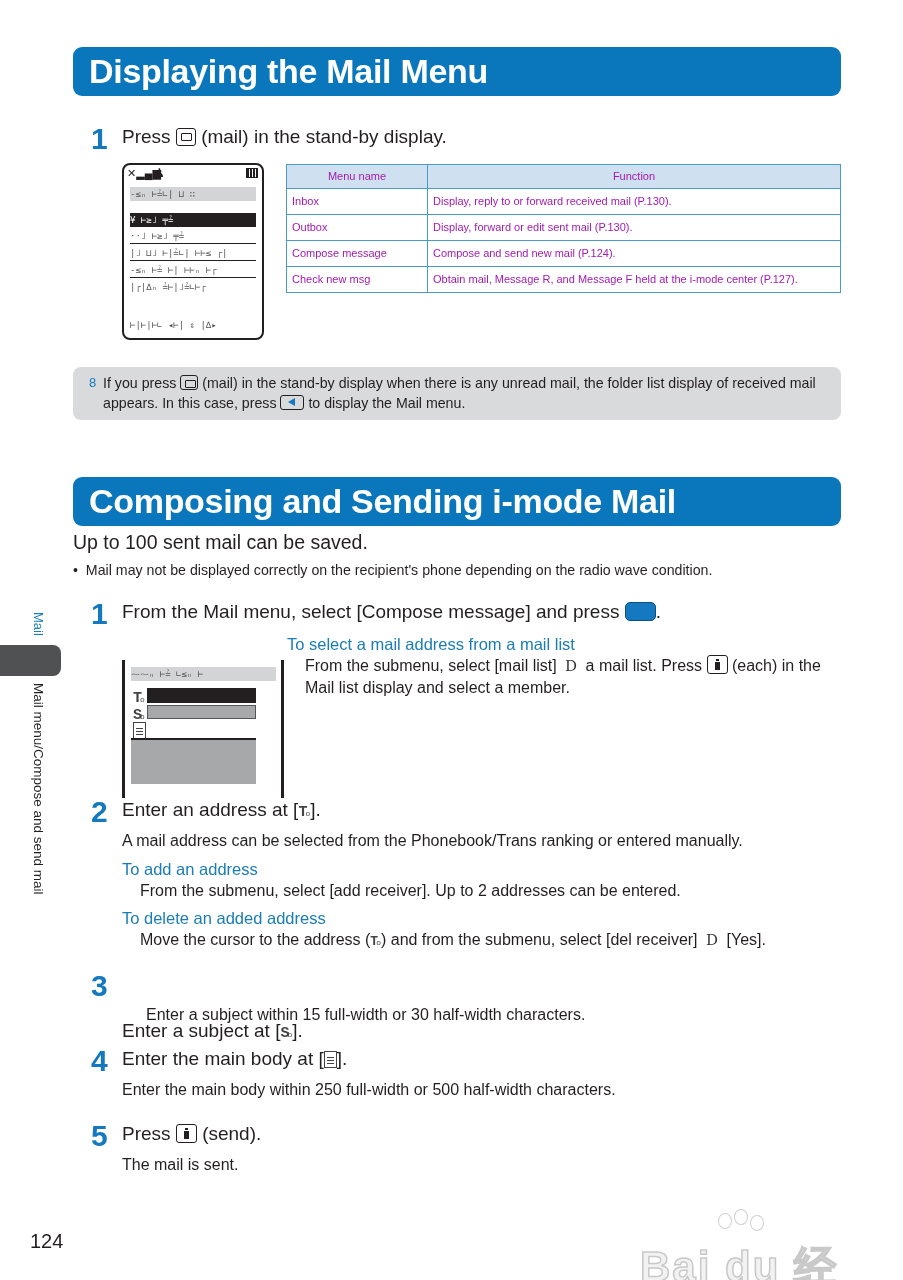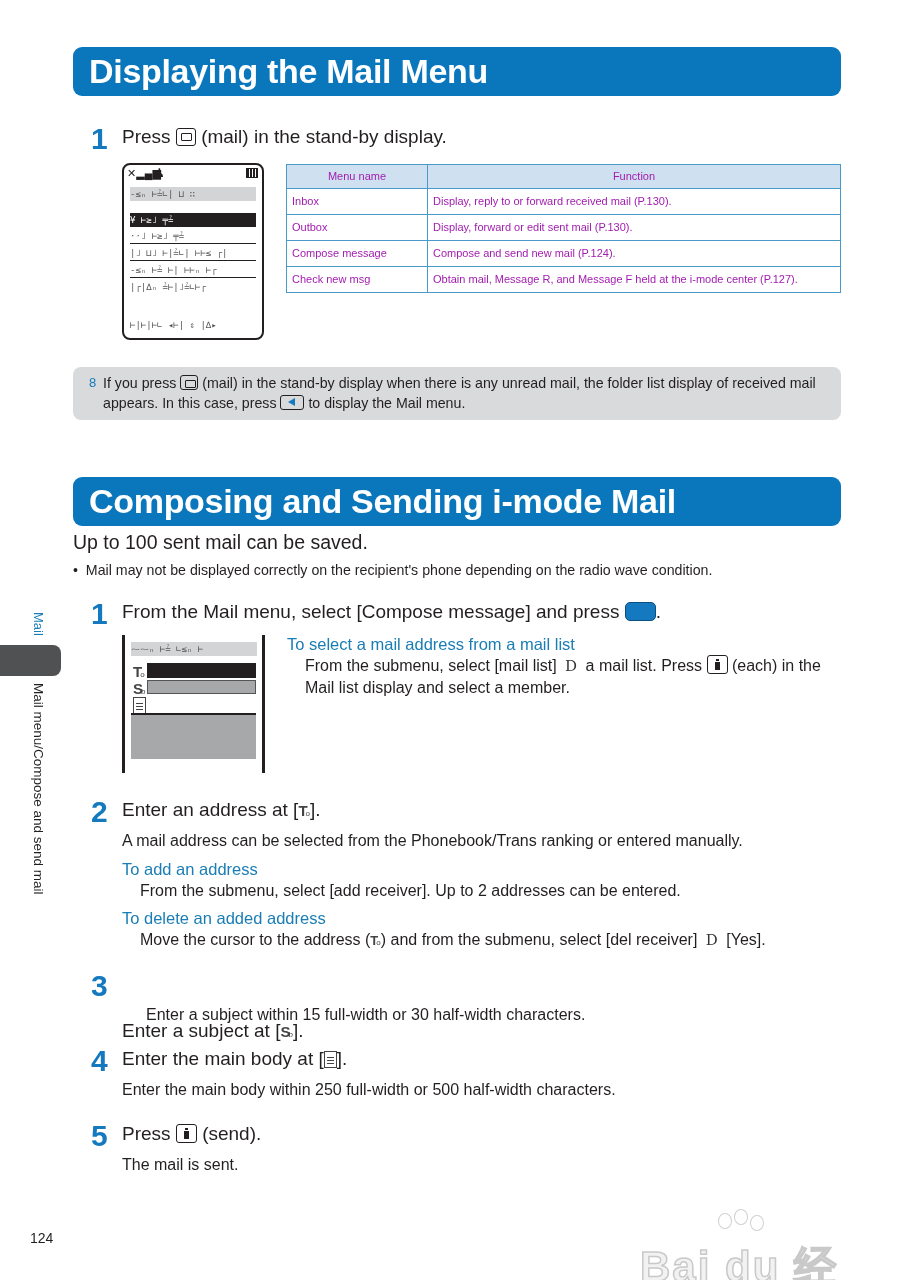--- a/index.html
+++ b/index.html
@@ -46,21 +46,21 @@
     content:""; position:absolute; left:7px; top:2px; width:0; height:0;
     border-top: 4.5px solid transparent; border-bottom: 4.5px solid transparent;
     border-right: 7px solid #1479be;
   }
   .key-blue {
     display:inline-block; width: 31px; height: 19px; background:#1479be;
     border: 1.5px solid #0b4f80; border-radius: 5px; vertical-align: -3px; box-sizing:border-box;
   }
   .arrow-d { font-family: "DejaVu Serif", serif; font-size: 15px; color:#333; margin: 0 4px; }
   .to-icon, .sb-icon {
-    display:inline-block; font-weight:bold; font-family:Liberation Sans, sans-serif;
+    display:inline-block; font-weight:bold; font-family:Liberation Mono, monospace;
     font-size: 15px; color:#444; letter-spacing:-2px;
   }
   .to-icon small, .sb-icon small { font-size: 8px; font-weight: normal; letter-spacing:0; }
   .doc-icon {
     display:inline-block; width: 13px; height: 17px; border:1.4px solid #444;
     box-sizing:border-box; vertical-align:-3px; position:relative; background:
       linear-gradient(#444,#444) 2px 5px/7px 1px no-repeat,
       linear-gradient(#444,#444) 2px 8px/7px 1px no-repeat,
       linear-gradient(#444,#444) 2px 11px/7px 1px no-repeat;
   }
@@ -80,29 +80,29 @@
     background: #d9dadb; border-radius: 8px; box-sizing: border-box;
     padding: 6px 12px 0 30px; font-size: 14.2px; line-height: 20px; color: #231f20;
   }
   .note-mark { position: absolute; left: 16px; top: 6px; color: #1479be; font-size: 13px; }
 
   
   .phone1 {
     position: absolute; left: 122px; top: 163px; width: 142px; height: 177px;
     border: 2.5px solid #231f20; border-radius: 8px; box-sizing: border-box; background:#fff;
   }
-  .phone2 { position: absolute; left: 122px; top: 635px; width: 143px; height: 140px; }
+  .phone2 { position: absolute; left: 122px; top: 660px; width: 162px; height: 140px; }
   .ph-row { position:absolute; left: 6px; right: 6px; height: 14px; font-family:"DejaVu Sans Mono",monospace; font-size: 9px; color:#555; line-height:14px; overflow:hidden; white-space:nowrap; }
 
   
   .side-mail { position:absolute; left: 31px; top: 612px; writing-mode: vertical-rl; color:#1a7db5; font-size: 13px; }
   .side-tab { position:absolute; left: 0; top: 645px; width: 61px; height: 31px; background:#505152; border-radius: 0 8px 8px 0; }
   .side-label { position:absolute; left: 31px; top: 683px; writing-mode: vertical-rl; color:#231f20; font-size: 13.5px; }
 
-  .page-num { position:absolute; left: 30px; top: 1230px; font-size: 14px; color:#231f20; }
+  .page-num { position:absolute; left: 30px; top: 1230px; font-size: 20px; color:#231f20; }
 
   .watermark { position:absolute; left: 640px; top: 1209px; width: 210px; height: 100px; color:#fff; }
   .wm-big { position:absolute; left: 0; top: 30px; font-size: 42px; font-weight: bold; color:#f2f2f2;
     -webkit-text-stroke: 1.5px #c9c9c9; letter-spacing: 2px; }
   .wm-small { position:absolute; left: 0; top: 72px; font-size: 22px; font-weight: bold; color:#f4f4f4;
     -webkit-text-stroke: 1px #cacaca; letter-spacing: 0px; }
 </style>
 </head>
 <body>
 

